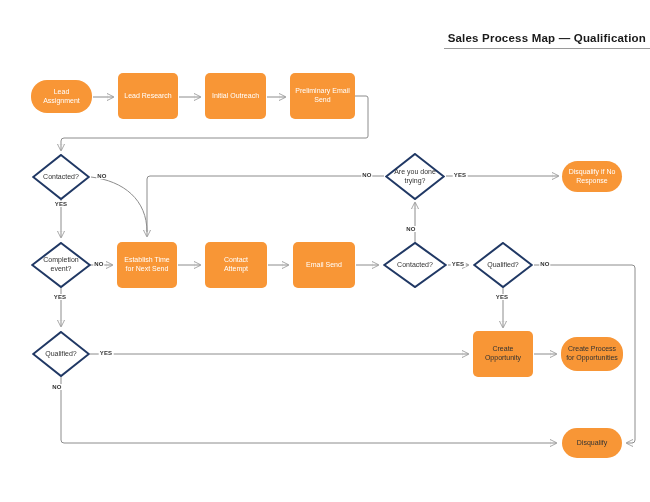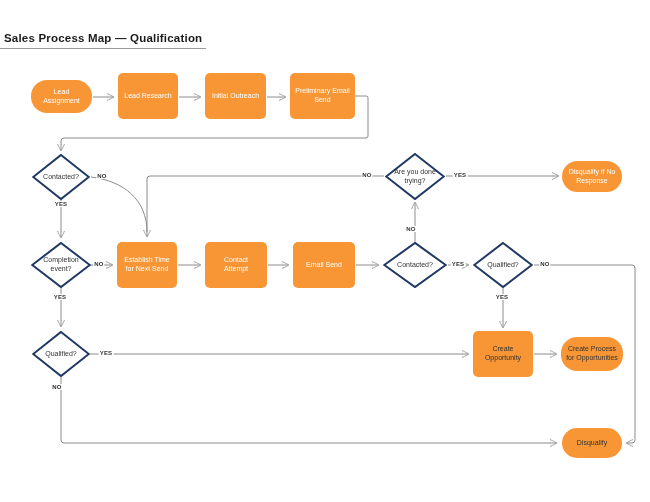--- a/index.html
+++ b/index.html
@@ -1,20 +1,20 @@
 <!DOCTYPE html>
 <html><head>
 <meta charset="utf-8">
 <style>
   html,body{margin:0;padding:0;background:#ffffff;}
   .canvas{
     position:relative;width:650px;height:502px;background:#ffffff;overflow:hidden;
     font-family:"Liberation Sans", sans-serif;
   }
-  .title-wrap{position:absolute;left:0;top:28px;width:650px;text-align:left;}
+  .title-wrap{position:absolute;left:0;top:28px;width:650px;text-align:right;}
   .title{
     display:inline-block;font-size:11.5px;font-weight:bold;color:#1a1a1a;
     letter-spacing:.2px;padding:0 4px 4px 4px;border-bottom:1px solid #9a9a9a;
   }
   svg.edges{position:absolute;left:0;top:0;}
   svg.edges path{fill:none;stroke:#8c8c8c;stroke-width:1;}
   .node{position:absolute;display:flex;align-items:center;justify-content:center;
     text-align:center;font-size:7px;line-height:1.25;color:#ffffff;box-sizing:border-box;}
   .rect{background:#F89636;border-radius:5px;padding:2px 4px;}
   .pill{background:#F89636;border-radius:16px;padding:2px 5px;}

